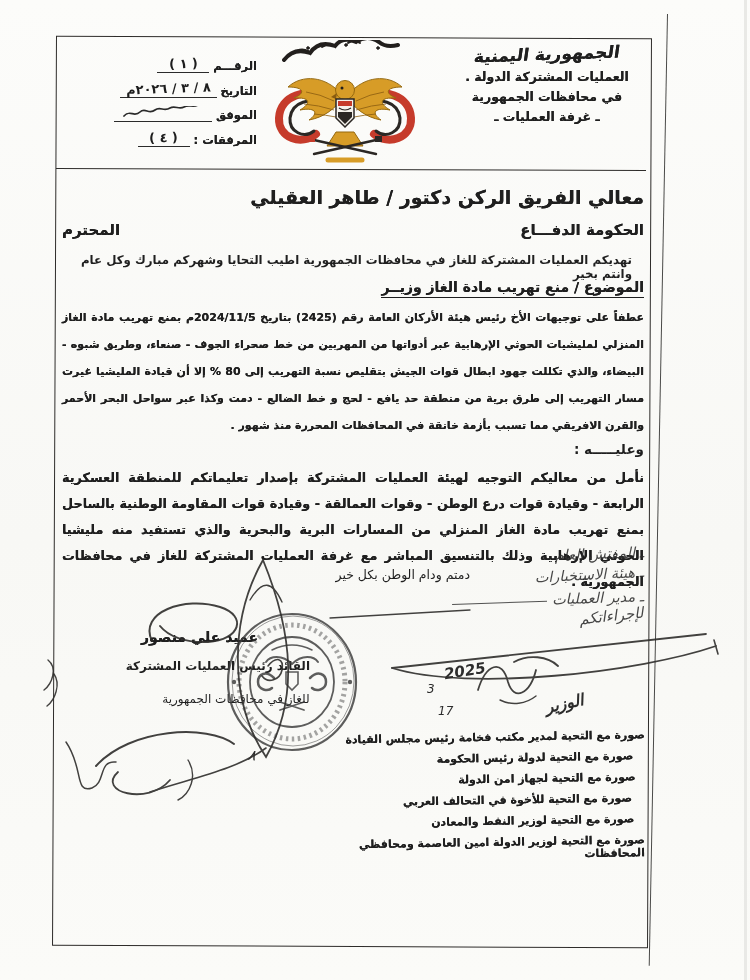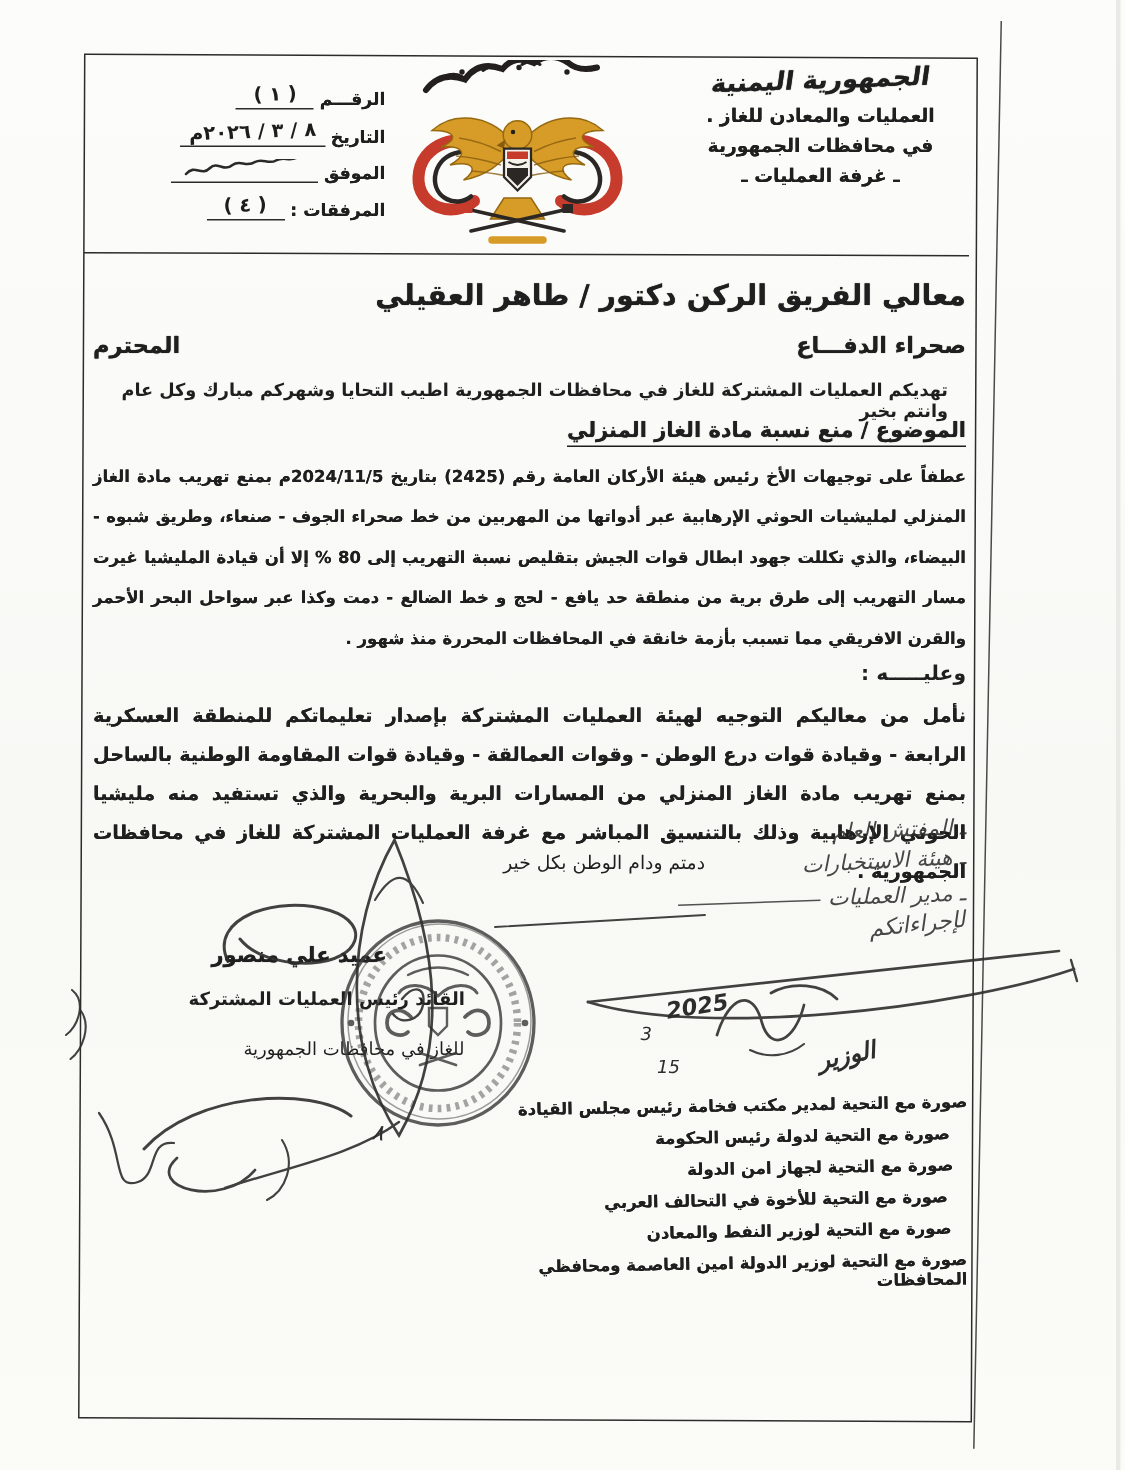--- a/index.html
+++ b/index.html
@@ -67,21 +67,21 @@
 
 <div class="page">
 
   <div class="abs frame"></div>
   <div class="abs outer-line"></div>
   <div class="abs hdr-line"></div>
   <div class="abs scan-edge"></div>
 
   <div class="abs org rtl">
     <div class="l1">الجمهورية اليمنية</div>
-    <div class="l">العمليات والمعادن للغاز .</div>
+    <div class="l">العمليات المشتركة الدولة .</div>
     <div class="l">في محافظات الجمهورية</div>
     <div class="l">ـ غرفة العمليات ـ</div>
   </div>
 
   <div class="abs" style="left:256px;top:40px;width:178px;height:128px;">
     <svg viewBox="0 0 178 128" width="178" height="128">
 
       <g stroke="#221f1d" fill="none" stroke-linecap="round">
         <path d="M28,20 q10,-13 26,-7 q9,-13 25,-7 q8,-10 21,-4 q11,-8 23,0 q7,6 19,3" stroke-width="4"></path>
         <path d="M36,14 q8,-7 16,-3 m14,-4 q7,-5 14,-1 m12,-3 q6,-4 12,0" stroke-width="2"></path>
@@ -144,43 +144,43 @@
       </span>
     </div>
     <div class="frow">
       <span class="lbl">المرفقات :</span>
       <span class="val"><span class="hw">( ٤ )</span></span>
     </div>
   </div>
 
   <div class="abs recip1 rtl">معالي الفريق الركن دكتور / طاهر العقيلي</div>
   <div class="abs recip2 rtl">
-    <span>صحراء الدفـــاع</span>
+    <span>الحكومة الدفـــاع</span>
     <span>المحترم</span>
   </div>
   <div class="abs greet rtl">تهديكم العمليات المشتركة للغاز في محافظات الجمهورية اطيب التحايا وشهركم مبارك وكل عام وانتم بخير</div>
 
   <div class="abs subject rtl">
-    <span>الموضوع / منع نسبة مادة الغاز المنزلي</span>
+    <span>الموضوع / منع تهريب مادة الغاز وزيــر</span>
   </div>
 
   <div class="abs body1 rtl">عطفاً على توجيهات الأخ رئيس هيئة الأركان العامة رقم (2425) بتاريخ 2024/11/5م  بمنع تهريب مادة الغاز المنزلي لمليشيات الحوثي الإرهابية عبر أدواتها من المهربين من خط صحراء الجوف - صنعاء، وطريق شبوه - البيضاء، والذي تكللت جهود ابطال قوات الجيش بتقليص نسبة التهريب إلى 80 % إلا أن قيادة المليشيا غيرت مسار التهريب إلى  طرق برية من منطقة حد يافع - لحج و خط الضالع - دمت وكذا عبر سواحل البحر الأحمر والقرن الافريقي مما تسبب بأزمة خانقة في المحافظات المحررة منذ شهور .</div>
   <div class="abs body2 rtl">نأمل من معاليكم التوجيه لهيئة العمليات المشتركة بإصدار تعليماتكم للمنطقة العسكرية الرابعة - وقيادة قوات درع الوطن - وقوات العمالقة - وقيادة قوات المقاومة الوطنية  بالساحل بمنع تهريب مادة الغاز المنزلي من المسارات البرية والبحرية والذي تستفيد منه مليشيا الحوثي الإرهابية  وذلك بالتنسيق المباشر مع غرفة العمليات المشتركة للغاز في محافظات الجمهورية .</div>
   <div class="abs alayh rtl">وعليـــــه :</div>
   <div class="abs closing rtl">دمتم ودام الوطن بكل خير</div>
 
   <div class="abs routing rtl">
     <div class="rnote">ـ المفتش العام</div>
     <div class="rnote">ـ هيئة الاستخبارات</div>
     <div class="rnote"><span>ـ مدير العمليات</span> <span class="tail"></span></div>
     <div class="rnote">لإجراءاتكم</div>
   </div>
   <div class="abs hw-year">2025</div>
   <div class="abs hw-day">3</div>
-  <div class="abs hw-month">15</div>
+  <div class="abs hw-month">17</div>
   <div class="abs hw-minister">الوزير</div>
   <div class="abs hw-eight">٨</div>
 
   <div class="abs sig-name rtl">عميد علي منصور</div>
   <div class="abs sig-t1 rtl">القائد رئيس العمليات المشتركة</div>
   <div class="abs sig-t2 rtl">للغاز في محافظات الجمهورية</div>
 
   <div class="abs" style="left:222px;top:606px;width:140px;height:152px;opacity:.82;">
     <svg viewBox="0 0 140 152" width="140" height="152">
       <g stroke="#3b3b3b" fill="none">

